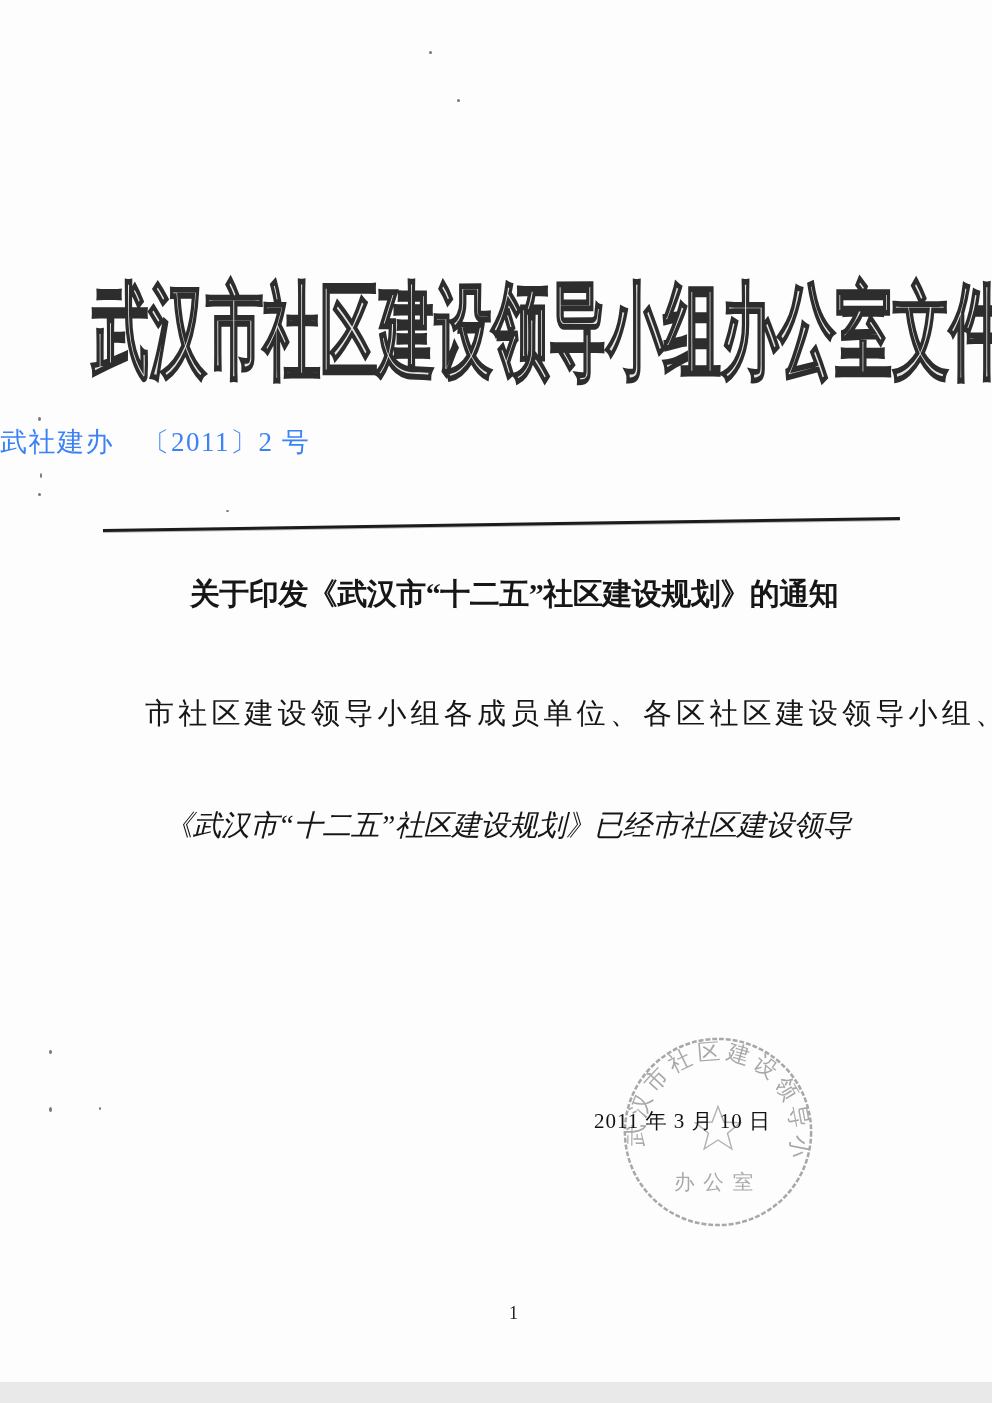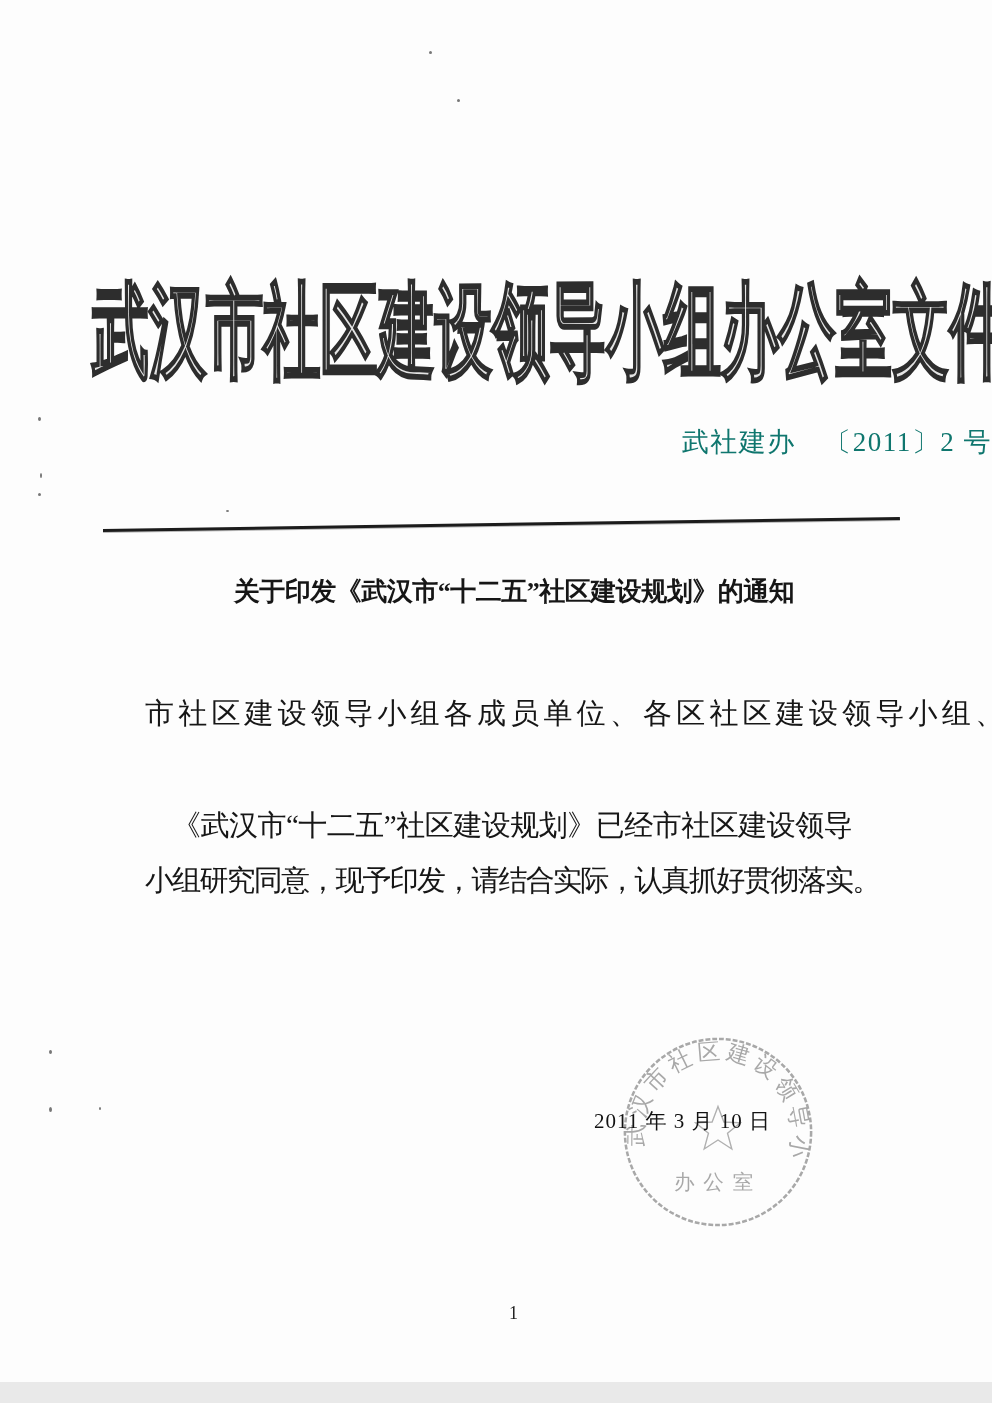--- a/index.html
+++ b/index.html
@@ -18,45 +18,45 @@
     text-align:center; white-space:nowrap;
     font-size:104px; line-height:1.35; font-weight:700;
     color:#e4e4e4;
     -webkit-text-stroke:2.5px #2d2d2d;
     text-shadow:0 0 1px #555;
   }
 
   
   .doc-number{
     position:absolute; top:424px; left:0; right:0;
-    text-align:right; font-size:27px; letter-spacing:1.5px; color:#0f766e;
+    text-align:left; font-size:27px; letter-spacing:1.5px; color:#3b82f6;
   }
 
   
   .rule{
     position:absolute; left:103px; top:529px; width:797px; height:3px;
     background:#1c1c1c; transform:rotate(-0.87deg); transform-origin:left center;
     box-shadow:0 1px 0 rgba(60,60,60,.35);
   }
 
   
   .doc-title{
     position:absolute; top:574px; left:0; right:0; text-align:center;
-    font-size:26px; font-weight:700; letter-spacing:-0.5px; color:#161616;
+    font-size:30px; font-weight:700; letter-spacing:-0.5px; color:#161616;
     white-space:nowrap;
     padding-left:36px;
   }
 
   
   .body-line{
     position:absolute; white-space:nowrap; font-size:29px; color:#161616;
   }
   .body-line.l1{ left:145px; top:694px; letter-spacing:4.2px; }
   .body-line.l2{ left:145px; top:752px; letter-spacing:2px; }
-  .body-line.l3{ left:172px; top:806px; letter-spacing:-0.5px; }
+  .body-line.l3{ left:164px; top:806px; letter-spacing:-0.5px;font-style:italic; }
   .body-line.l4{ left:145px; top:861px; letter-spacing:-1.8px; }
 
   
   .seal{ position:absolute; left:620px; top:1034px; width:196px; height:196px; opacity:.85; }
 
   
   .issue-date{
     position:absolute; left:594px; top:1107px; z-index:3;
     font-size:21px; letter-spacing:1px; color:#121212; white-space:nowrap;
   }
@@ -90,21 +90,20 @@
   </div>
 
   <div class="doc-number">武社建办　〔2011〕2 号</div>
 
   <div class="rule"></div>
 
   <div class="doc-title">关于印发《武汉市“十二五”社区建设规划》的通知</div>
 
   <div class="body-line l1">市社区建设领导小组各成员单位、各区社区建设领导小组、各</div>
   <div class="body-line l3">《武汉市“十二五”社区建设规划》已经市社区建设领导</div>
-  <div class="body-line l4">小组研究同意，现予印发，请结合实际，认真抓好贯彻落实。</div>
 
   <svg class="seal" viewBox="0 0 200 200" aria-hidden="true">
     <circle cx="100" cy="100" r="95" fill="none" stroke="#9a9a9a" stroke-width="2.6" stroke-dasharray="5 2"></circle>
     <defs>
       <path id="sealArc" d="M 28,126 A 76 76 0 1 1 172,126" fill="none"></path>
     </defs>
     <text font-size="23" fill="#9a9a9a" letter-spacing="5" font-family="'Liberation Serif','DejaVu Serif',serif">
       <textPath href="#sealArc" startOffset="4%">武汉市社区建设领导小组</textPath>
     </text>
     <polygon points="100,74 106.0,89.8 122.8,90.6 109.7,101.2 114.1,117.4 100,108.2 85.9,117.4 90.3,101.2 77.2,90.6 94.0,89.8" fill="none" stroke="#a3a3a3" stroke-width="1.4"></polygon>

